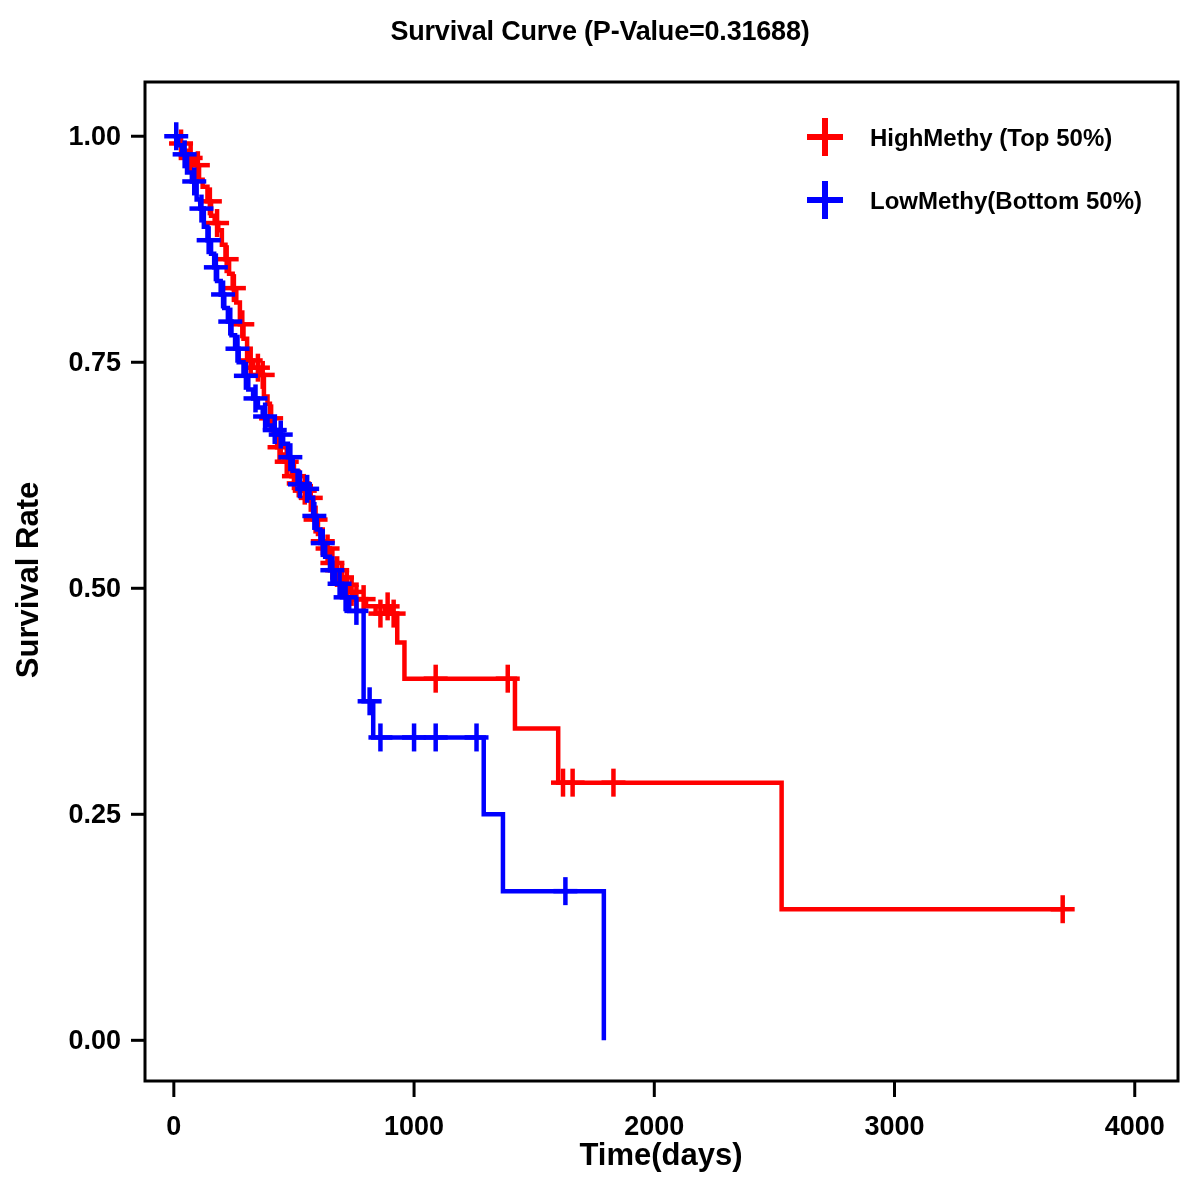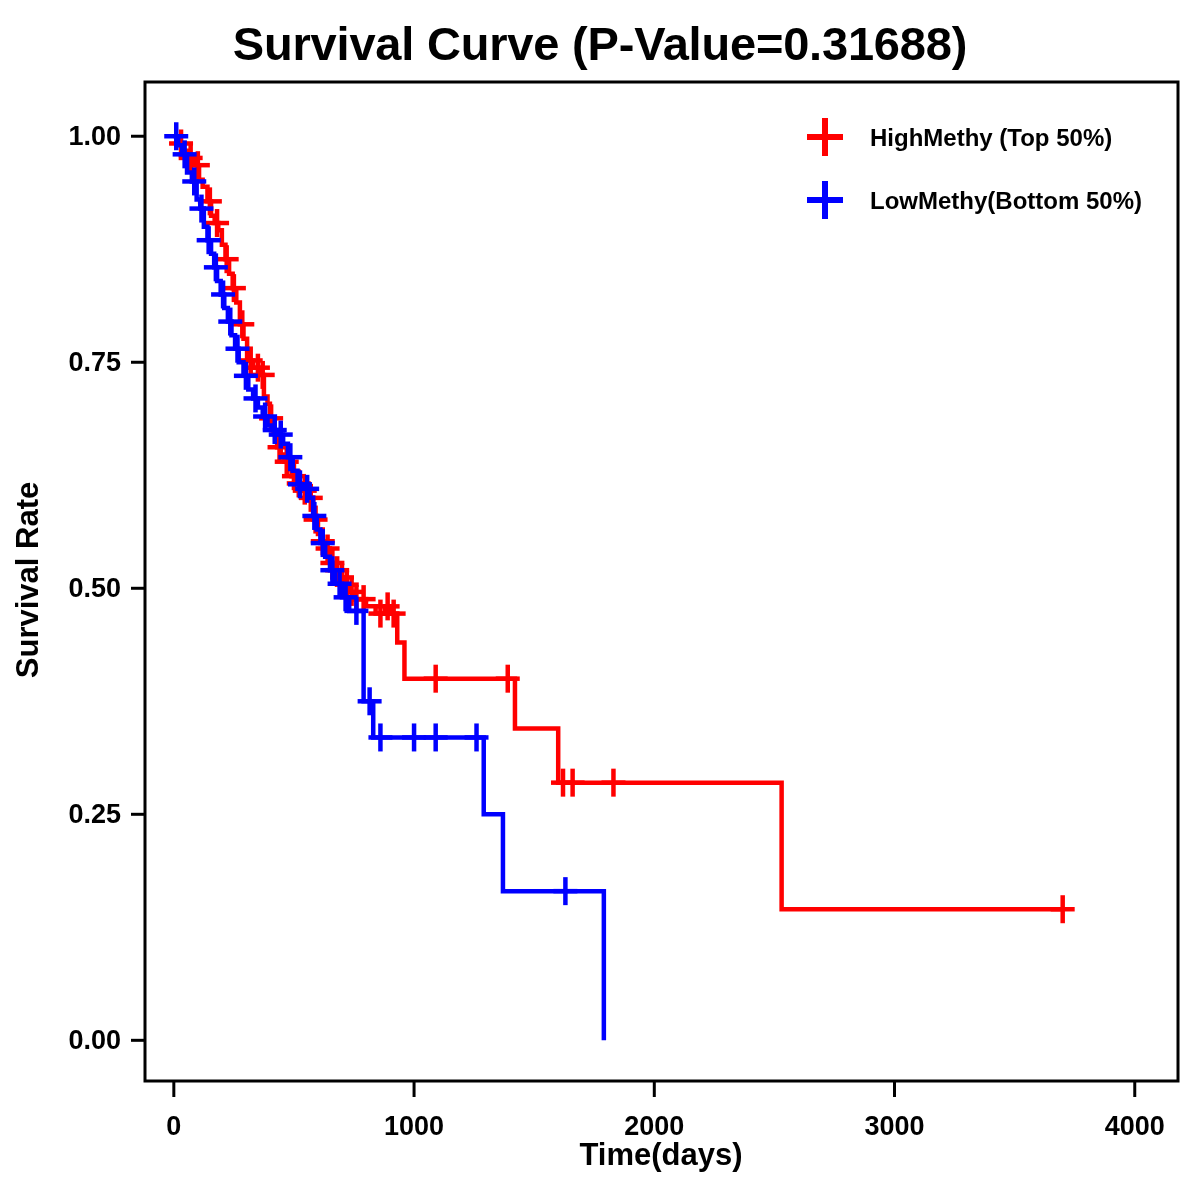--- a/index.html
+++ b/index.html
@@ -14,21 +14,21 @@
     background: #ffffff;
     font-family: "Liberation Sans", sans-serif;
     overflow: hidden;
   }
   #chart-title {
     position: absolute;
     top: 16px;
     left: 0;
     width: 1200px;
     text-align: center;
-    font-size: 47px;
+    font-size: 27px;
     font-weight: bold;
     color: #000000;
     letter-spacing: -0.2px;
   }
   #plot-svg {
     position: absolute;
     top: 0;
     left: 0;
   }
   .axis-label {

